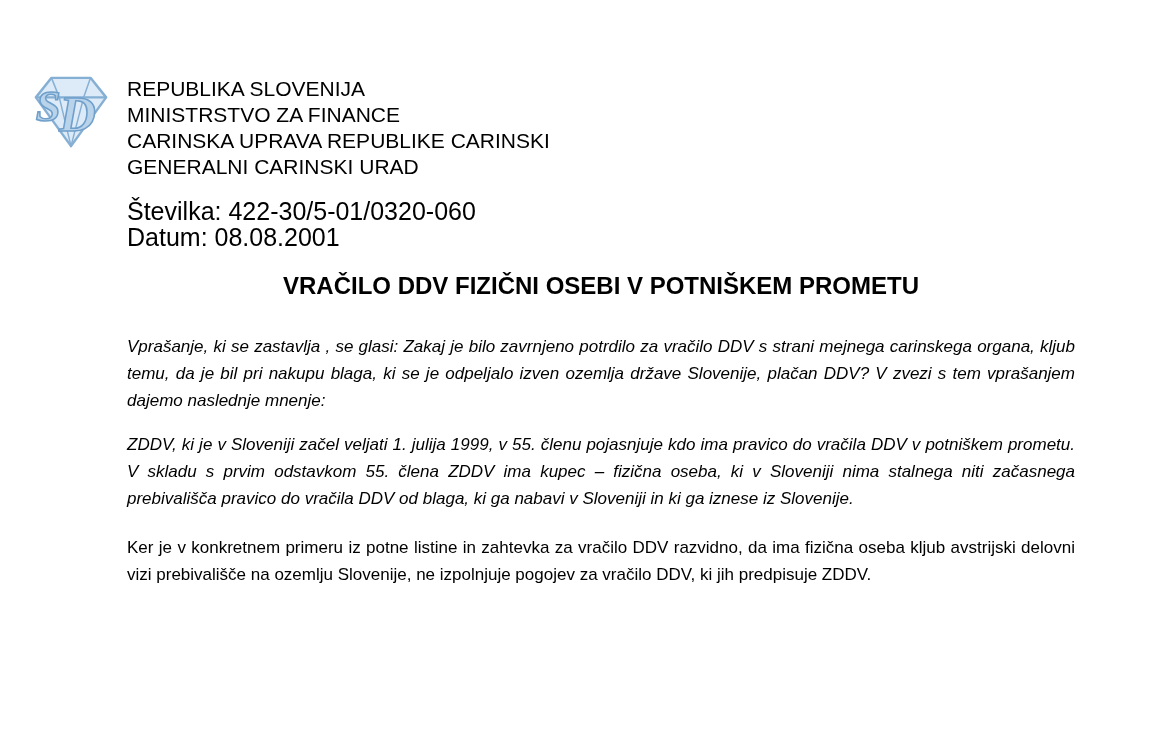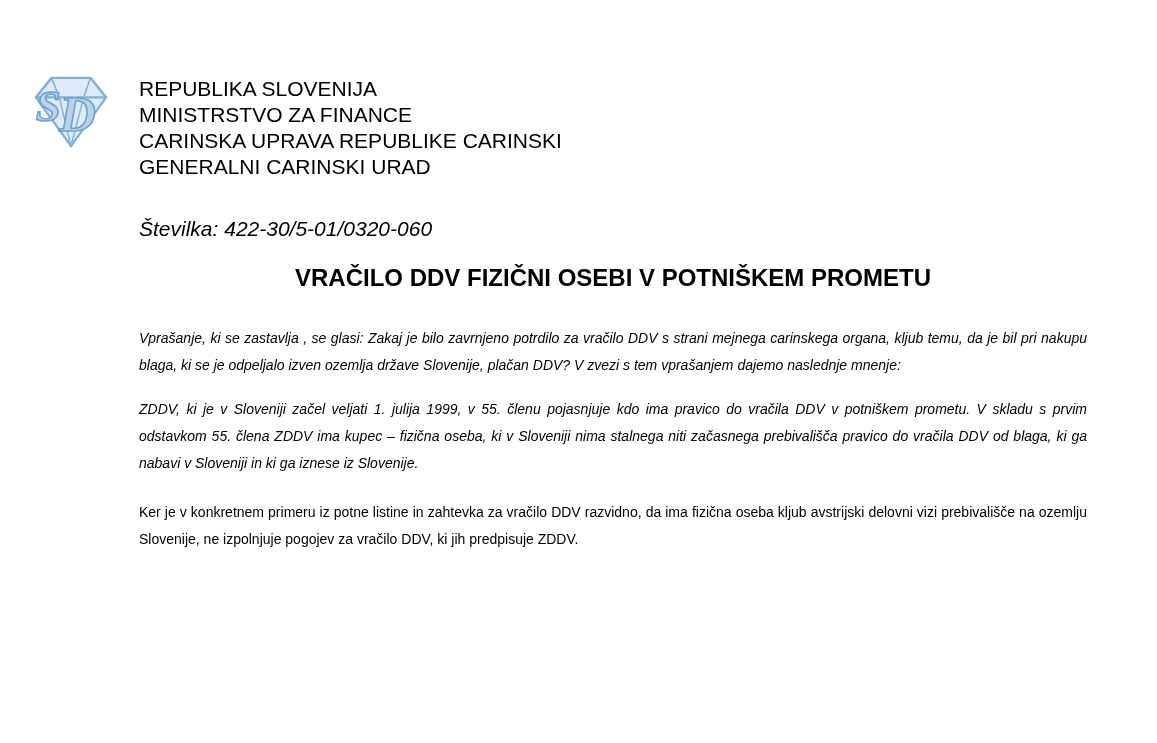--- a/index.html
+++ b/index.html
@@ -12,38 +12,38 @@
     position: relative;
   }
   .page { position: relative; width: 1157px; height: 743px; background:#fff; }
 
   .logo {
     position: absolute; left: 30px; top: 72px;
     width: 82px; height: 80px;
   }
 
   .content {
-    position: absolute; left: 139px; top: 76px; width: 948px;
+    position: absolute; left: 127px; top: 76px; width: 948px;
   }
 
   .letterhead { font-size: 21px; line-height: 26px; }
   .letterhead div { white-space: nowrap; }
 
-  .meta { margin-top: 36px; font-size: 21px; line-height: 26px; font-style: italic; }
+  .meta { margin-top: 18px; font-size: 25px; line-height: 26px; }
   .meta-line { white-space: nowrap; }
 
   .doc-title {
     margin-top: 23px;
     font-size: 24px; line-height: 26px;
     font-weight: bold;
     text-align: center;
   }
 
   .para {
-    font-size: 14px; line-height: 27px;
+    font-size: 17px; line-height: 27px;
     text-align: justify;
   }
   .para.italic { font-style: italic; }
   .p1 { margin-top: 34px; }
   .p2 { margin-top: 17px; font-style: italic; }
   .p3 { margin-top: 22px; }
 </style>
 </head>
 <body>
 
@@ -64,20 +64,21 @@
 
     <div class="letterhead">
       <div>REPUBLIKA SLOVENIJA</div>
       <div>MINISTRSTVO ZA FINANCE</div>
       <div>CARINSKA UPRAVA REPUBLIKE CARINSKI</div>
       <div>GENERALNI CARINSKI URAD</div>
     </div>
 
     <div class="meta">
       <div class="meta-line"><span>Številka:</span>&nbsp;<span>422-30/5-01/0320-060</span></div>
+      <div class="meta-line"><span>Datum:</span>&nbsp;<span>08.08.2001</span></div>
     </div>
 
     <div class="doc-title">VRAČILO DDV FIZIČNI OSEBI V POTNIŠKEM PROMETU</div>
 
     <div class="para italic p1">Vprašanje, ki se zastavlja , se glasi: Zakaj je bilo zavrnjeno potrdilo za vračilo DDV s strani mejnega carinskega organa, kljub temu, da je bil pri nakupu blaga, ki se je odpeljalo izven ozemlja države Slovenije, plačan DDV? V zvezi s tem vprašanjem dajemo naslednje mnenje:</div>
     <div class="para p2">ZDDV, ki je v Sloveniji začel veljati 1. julija 1999, v 55. členu pojasnjuje kdo ima pravico do vračila DDV v potniškem prometu. V skladu s prvim odstavkom 55. člena ZDDV ima kupec – fizična oseba, ki v Sloveniji nima stalnega niti začasnega prebivališča pravico do vračila DDV od blaga, ki ga nabavi v Sloveniji in ki ga iznese iz Slovenije.</div>
     <div class="para p3">Ker je v konkretnem primeru iz potne listine in zahtevka za vračilo DDV razvidno, da ima fizična oseba kljub avstrijski delovni vizi prebivališče na ozemlju Slovenije, ne izpolnjuje pogojev za vračilo DDV, ki jih predpisuje ZDDV.</div>
 
   </div>
 </div>

